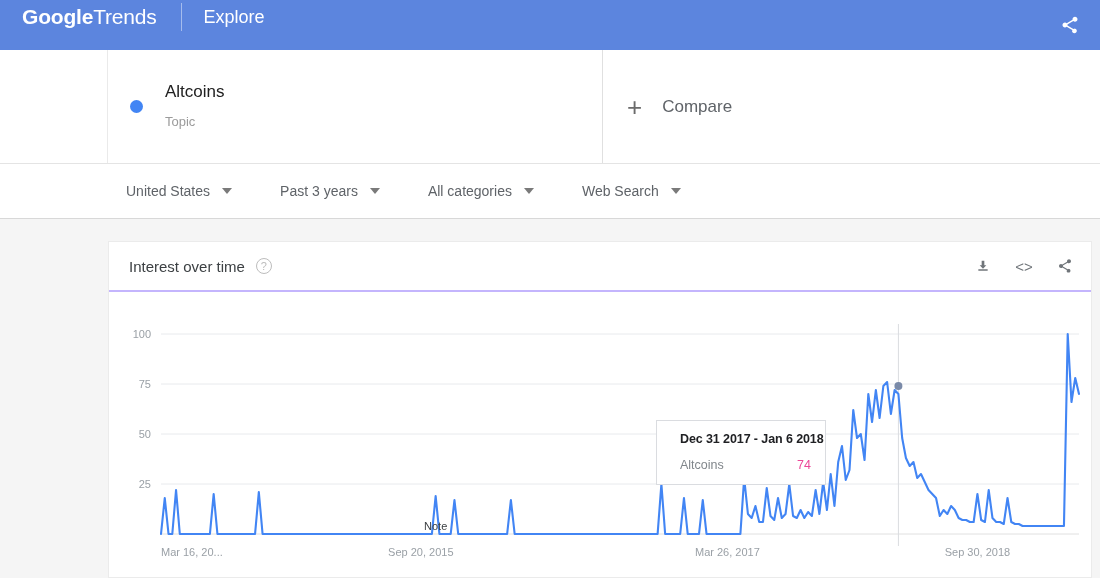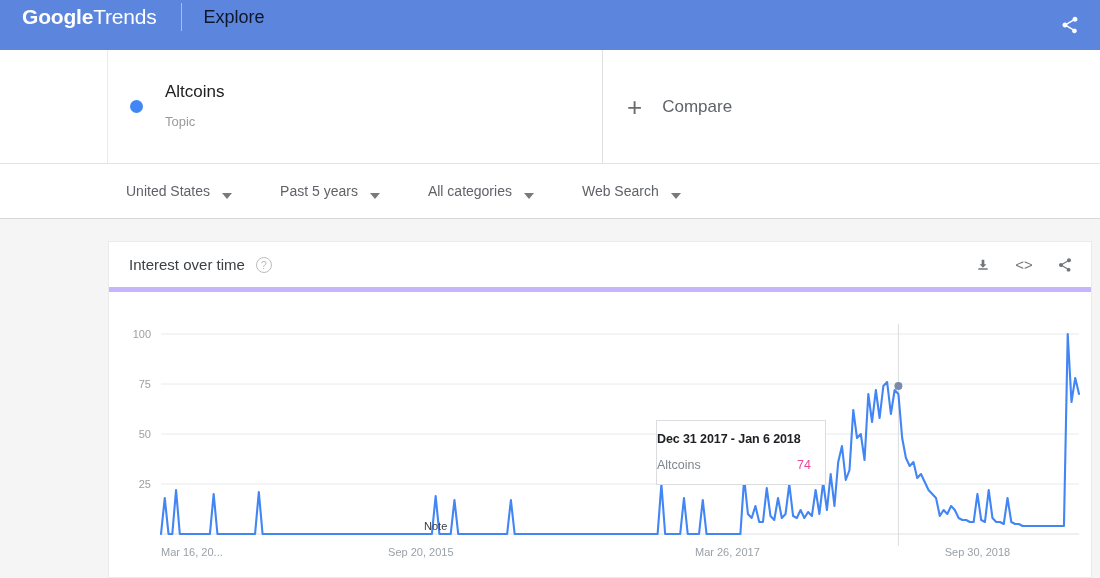--- a/index.html
+++ b/index.html
@@ -28,21 +28,21 @@
   }
   .brand .g-bold { font-weight: bold; }
   .brand .g-light { font-weight: normal; }
   .brand-divider {
     width: 1px; height: 28px;
     background: rgba(255,255,255,0.45);
     margin: 0 22px 0 24px;
   }
   .explore {
     font-size: 18px;
-    color: #0f172a;
+    color: #ffffff;
     font-weight: normal;
   }
   .appbar-share {
     position: absolute;
     right: 16px; top: 50%;
     transform: translateY(-50%);
     width: 28px; height: 28px;
     display: flex; align-items: center; justify-content: center;
     cursor: pointer;
   }
@@ -91,21 +91,21 @@
   
   .filters-row {
     background: #ffffff;
     height: 55px;
     display: flex;
     align-items: center;
     padding-left: 126px;
     border-bottom: 1px solid #d8d8d8;
   }
   .filter {
-    display: flex; align-items: flex-end;
+    display: flex; align-items: center;
     margin-right: 48px;
     cursor: pointer;
     white-space: nowrap;
   }
   .filter-label { font-size: 14px; color: #5f6368; }
   .caret {
     width: 0; height: 0;
     border-left: 5px solid transparent;
     border-right: 5px solid transparent;
     border-top: 6px solid #7a7a7a;
@@ -123,21 +123,21 @@
     margin: 0 auto 0 108px;
     width: 984px;
     background: #ffffff;
     border: 1px solid #ebebeb;
     height: 337px;
   }
   .card-head {
     height: 50px;
     display: flex; align-items: center;
     padding: 0 16px 0 20px;
-    border-bottom: 5px solid #c4b5fd;
+    border-bottom: 2px solid #c4b5fd;
   }
   .card-title { font-size: 15px; color: #3c4043; }
   .help-icon {
     width: 16px; height: 16px;
     margin-left: 11px;
     border: 1px solid #bdbdbd;
     border-radius: 50%;
     color: #bdbdbd;
     font-size: 11px;
     line-height: 14px;
@@ -172,21 +172,21 @@
     text-anchor: middle;
   }
 
   
   .tooltip {
     position: absolute;
     left: 547px; top: 128px;
     width: 170px;
     background: #ffffff;
     border: 1px solid #dadce0;
-    padding: 11px 14px 12px 0;
+    padding: 11px 14px 12px 23px;
   }
   .tt-date {
     font-size: 12.5px; color: #202124; font-weight: bold;
     white-space: nowrap; letter-spacing: -0.1px;
   }
   .tt-row {
     display: flex; justify-content: space-between; align-items: baseline;
     margin-top: 12px;
   }
   .tt-name { font-size: 12.5px; color: #80868b; }
@@ -222,21 +222,21 @@
     <div class="compare-label">Compare</div>
   </div>
 </div>
 
 <div class="filters-row">
   <div class="filter">
     <span class="filter-label">United States</span>
     <span class="caret"></span>
   </div>
   <div class="filter">
-    <span class="filter-label">Past 5 years</span>
+    <span class="filter-label">Past 3 years</span>
     <span class="caret"></span>
   </div>
   <div class="filter">
     <span class="filter-label">All categories</span>
     <span class="caret"></span>
   </div>
   <div class="filter">
     <span class="filter-label">Web Search</span>
     <span class="caret"></span>
   </div>

